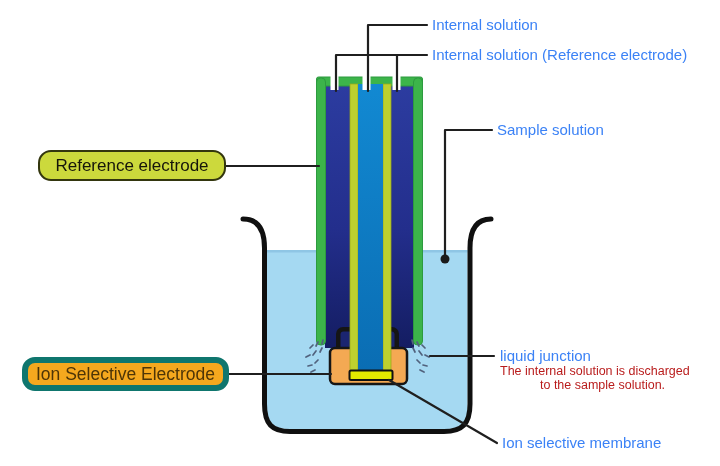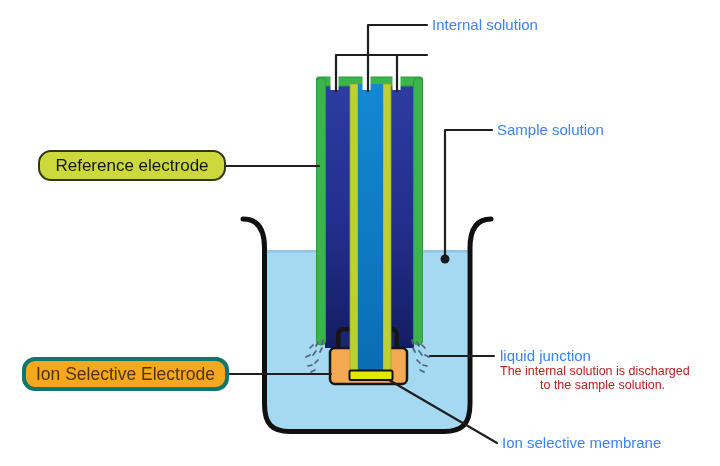--- a/index.html
+++ b/index.html
@@ -16,21 +16,21 @@
     position:absolute;display:flex;align-items:center;justify-content:center;
     box-sizing:border-box;border-radius:13px;white-space:nowrap;
     font-size:17px;
   }
   .labelbox.ref{
     left:38px;top:150px;width:188px;height:31px;
     background:#ccd93c;border:2px solid #33360e;color:#15150a;
   }
   .labelbox.ise{
     left:22px;top:357px;width:207px;height:34px;
-    background:#f5a81e;border:4px solid #0f766e;color:#4e3507;font-size:17.5px;
+    background:#f5a81e;border:6px solid #0f766e;color:#4e3507;font-size:17.5px;
   }
   .pos-internal{left:432px;top:17px;}
   .pos-internal-ref{left:432px;top:47px;}
   .pos-sample{left:497px;top:122px;}
   .pos-lj{left:500px;top:348px;}
   .pos-lj-note1{left:500px;top:364px;}
   .pos-lj-note2{left:500px;top:378px;margin-left:40px;}
   .pos-membrane{left:502px;top:435px;text-align:center;}
 </style>
 </head>
@@ -111,20 +111,21 @@
       <path d="M 226,166 L 319,166"></path>
       <path d="M 492,130 L 445,130 L 445,255"></path>
       <path d="M 226,374 L 331,374"></path>
       <path d="M 494,356 L 430,356"></path>
       <path d="M 389,380 L 497,443"></path>
     </g>
     <circle cx="445" cy="259" r="4.5" fill="#1a1a1a"></circle>
   </svg>
 
   <div class="callout pos-internal">Internal solution</div>
+  <div class="callout pos-internal-ref">Internal solution (Reference electrode)</div>
   <div class="callout pos-sample">Sample solution</div>
   <div class="callout pos-lj">liquid junction</div>
   <div class="callout small pos-lj-note1">The internal solution is discharged</div>
   <div class="callout small pos-lj-note2">to the sample solution.</div>
   <div class="callout pos-membrane">Ion selective membrane</div>
 
   <div class="labelbox ref">
     <span>Reference electrode</span>
   </div>
   <div class="labelbox ise">

